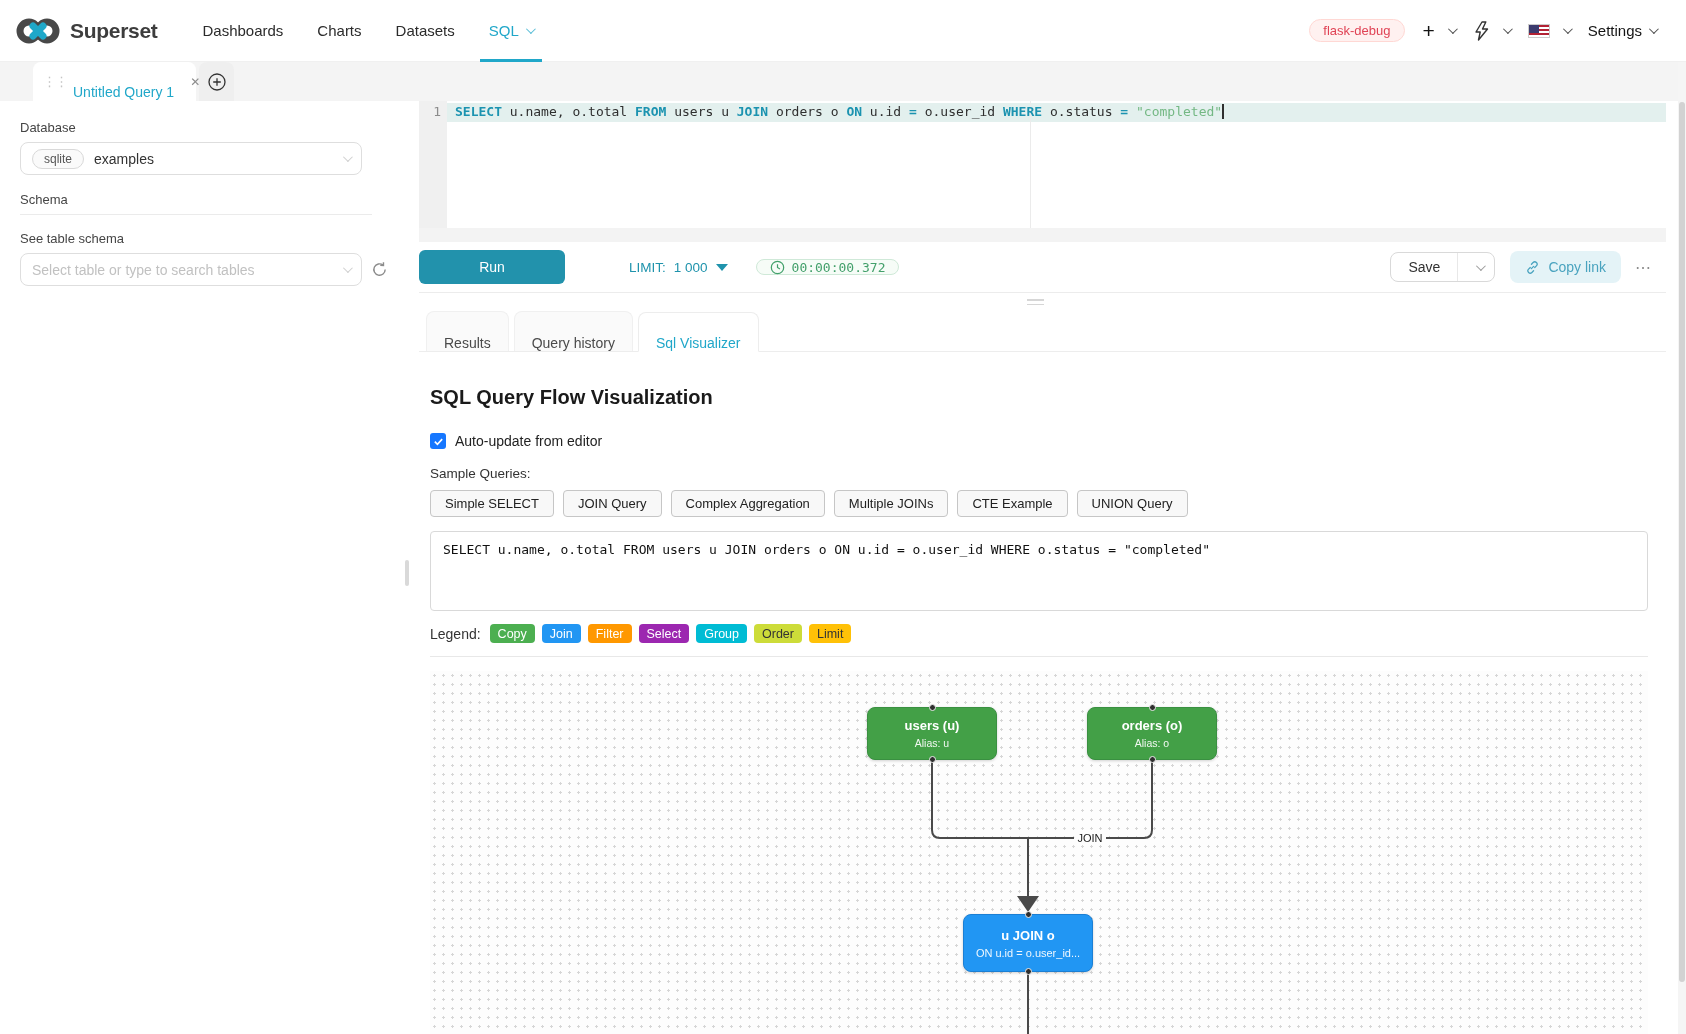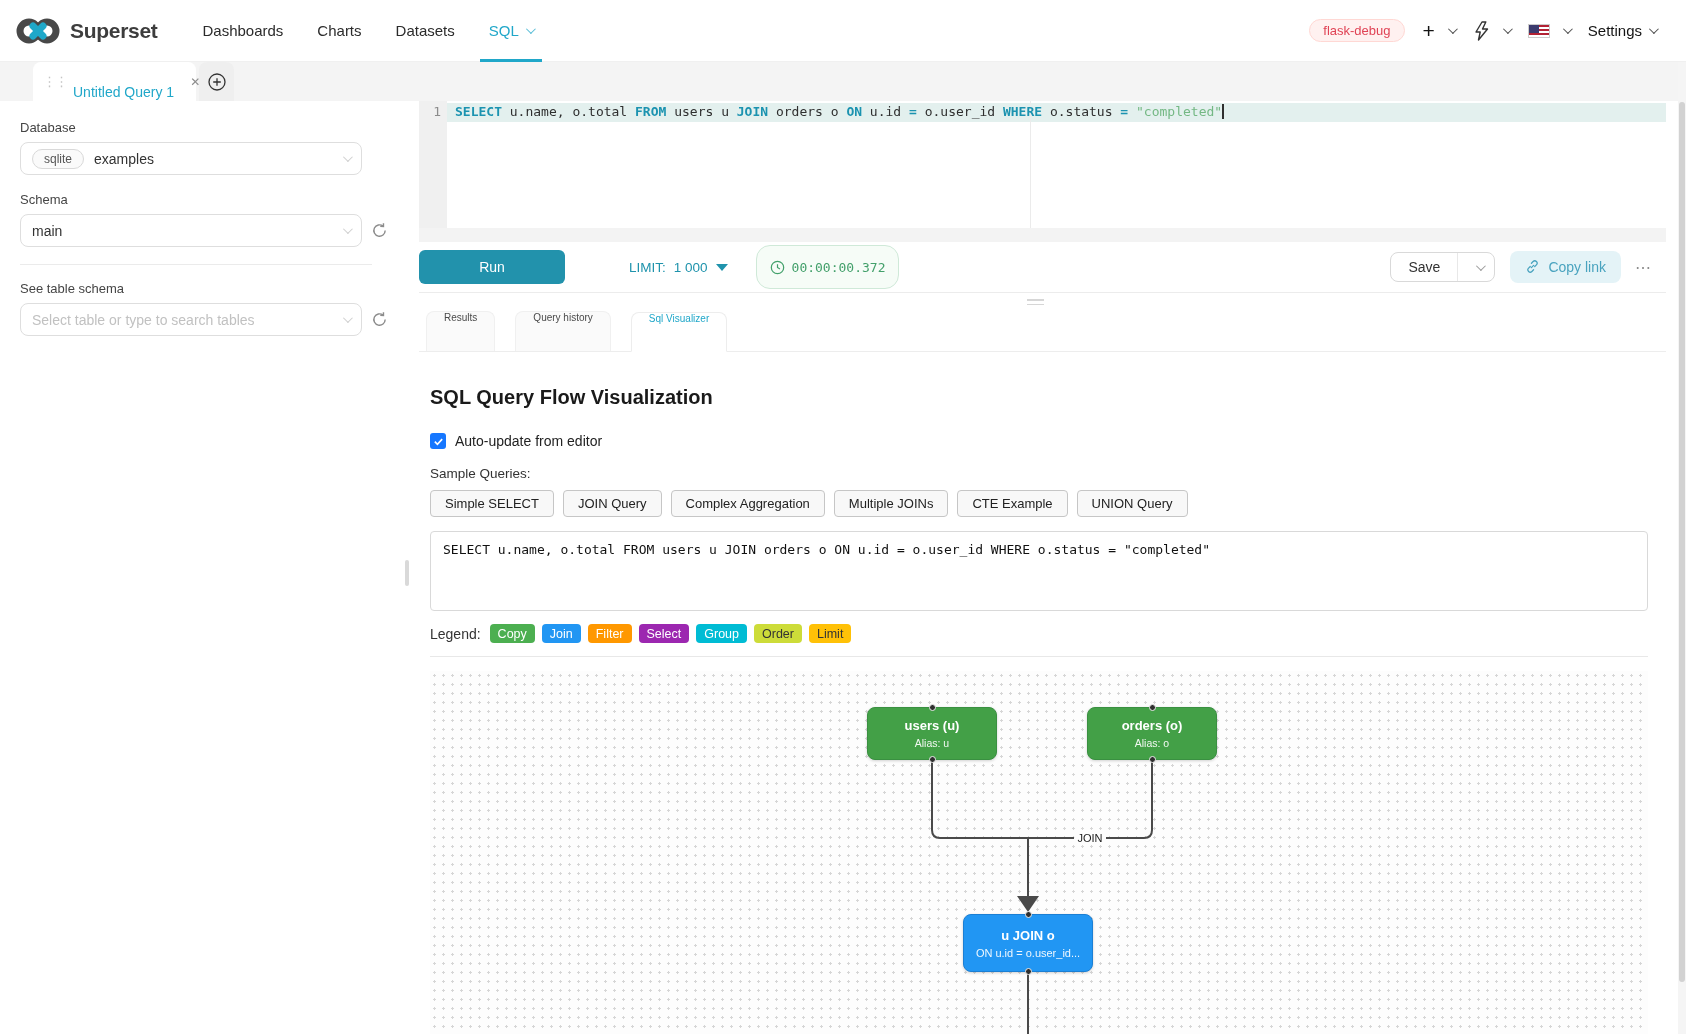--- a/index.html
+++ b/index.html
@@ -74,41 +74,41 @@
   .print-margin { position:absolute; left:611px; top:0; width:1px; height:127px; background:#ebebeb; }
   .hscroll { position:absolute; left:0; bottom:0; height:14px; width:100%; background:#f3f3f3; }
 
   
   .toolbar { position:relative; height:51px; border-bottom:1px solid #ececec; display:flex; align-items:center; }
   .run-btn { margin-left:0; width:146px; height:34px; background:#2292ac; color:#fff; font-size:14px;
              border:none; border-radius:6px; cursor:pointer; font-family:inherit; }
   .limit { display:flex; align-items:center; gap:8px; margin-left:64px; color:#1f93ac; font-size:13.5px; cursor:pointer; }
   .caret-solid { width:0; height:0; border-left:6px solid transparent; border-right:6px solid transparent;
                  border-top:7px solid #1f93ac; }
-  .timer { margin-left:28px; display:flex; align-items:center; gap:7px; height:44px; padding:0 13px;
+  .timer { margin-left:28px; display:flex; align-items:center; gap:7px; height:16px; padding:0 13px;
            background:#f6fcf7; border:1px solid #cfe9d8; border-radius:14px; color:#43a06b;
            font-family:"DejaVu Sans Mono", monospace; font-size:13px; }
   .tb-right { margin-left:auto; display:flex; align-items:center; margin-right:14px; }
   .save-group { display:flex; border:1px solid #d9d9d9; border-radius:8px; overflow:hidden; background:#fff; }
   .save-main { padding:6px 17px; font-size:14px; color:#333; cursor:pointer; }
   .save-caret { padding:6px 11px; border-left:1px solid #e8e8e8; color:#7a7a7a; display:flex; align-items:center; cursor:pointer; }
-  .copylink { margin-left:15px; display:flex; align-items:flex-start; gap:8px; background:#e4f3f7; color:#49a3bf;
+  .copylink { margin-left:15px; display:flex; align-items:flex-end; gap:8px; background:#e4f3f7; color:#49a3bf;
               border:none; border-radius:8px; padding:8px 15px; font-size:14px; cursor:pointer; font-family:inherit; }
   .more-dots { margin-left:14px; color:#8c8c8c; font-size:16px; letter-spacing:1px; cursor:pointer; }
 
   
   .grip-row { height:19px; position:relative; }
   .grip-lines { position:absolute; left:608px; top:6px; width:17px; cursor:row-resize; }
   .grip-lines div { height:1.6px; background:#d6d6d6; margin-bottom:3px; }
 
   
   .south-tabs { height:40px; display:flex; align-items:flex-end; padding-left:7px; border-bottom:1px solid #ededed; }
-  .stab { height:40px; display:flex; align-items:flex-start; padding:0 17px; font-size:10px; color:#4a4a4a;
+  .stab { height:40px; display:flex; align-items:flex-end; padding:0 17px; font-size:14px; color:#4a4a4a;
           background:#fafafa; border:1px solid #f0f0f0; border-bottom:none; border-radius:8px 8px 0 0;
-          margin-right:20px; cursor:pointer; }
+          margin-right:5px; cursor:pointer; }
   .stab.active { background:#fff; color:#20a7c9; border:1px solid #ededed; border-bottom:1px solid #fff; margin-bottom:-1px; }
 
   
   .content { padding:34px 18px 0 11px; background:#fff; }
   .viz-title { font-size:20px; font-weight:700; color:#1a1a1a; margin-bottom:24px; }
   .chk-row { display:flex; align-items:center; gap:9px; margin-bottom:17px; cursor:pointer; }
   .chk { width:16px; height:16px; background:#1677ff; border-radius:3px; display:flex; align-items:center; justify-content:center; }
   .chk-label { font-size:14px; color:#222; }
   .samples-label { font-size:13.5px; color:#333; margin-bottom:9px; }
   .samples-row { display:flex; gap:9px; margin-bottom:14px; }
@@ -217,32 +217,20 @@
   <aside class="sidebar">
     <div class="fld-label">Database</div>
     <div class="sel-row">
       <div class="select">
         <span class="engine-pill">sqlite</span>
         <span class="sel-value">examples</span>
         <span class="sel-caret chev"></span>
       </div>
     </div>
     <div class="fld-label">Schema</div>
-    <div class="sel-row">
-      <div class="select">
-        <span class="sel-value">main</span>
-        <span class="sel-caret chev"></span>
-      </div>
-      <span class="icon-btn">
-        <svg width="17" height="17" viewBox="0 0 18 18">
-          <path d="M15 9 a6 6 0 1 1 -2.2 -4.6" fill="none" stroke="#8c8c8c" stroke-width="1.5"></path>
-          <path d="M13.2 1.4 L13.2 4.8 L9.8 4.6" fill="none" stroke="#8c8c8c" stroke-width="1.5"></path>
-        </svg>
-      </span>
-    </div>
     <div class="side-divider"></div>
     <div class="fld-label">See table schema</div>
     <div class="sel-row">
       <div class="select">
         <span class="sel-placeholder">Select table or type to search tables</span>
         <span class="sel-caret chev"></span>
       </div>
       <span class="icon-btn">
         <svg width="17" height="17" viewBox="0 0 18 18">
           <path d="M15 9 a6 6 0 1 1 -2.2 -4.6" fill="none" stroke="#8c8c8c" stroke-width="1.5"></path>

